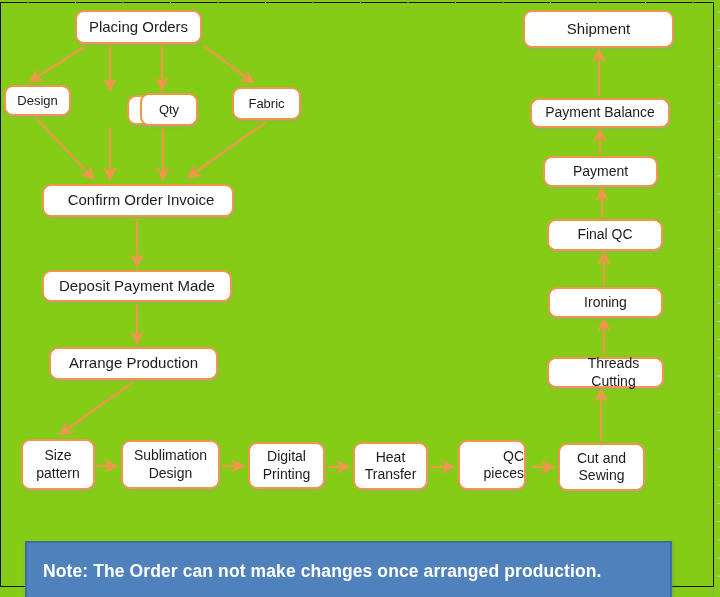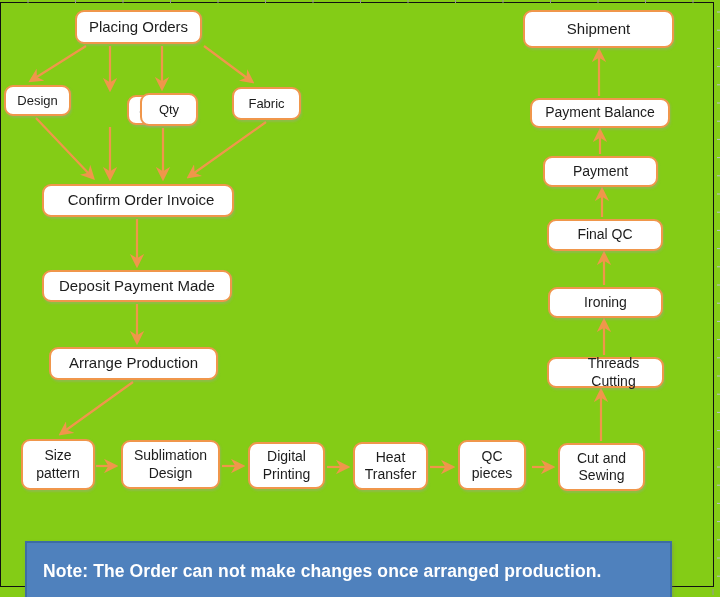--- a/index.html
+++ b/index.html
@@ -204,21 +204,21 @@
     </div>
   <div class="node sm" style="left:121px; top:440px; width:99px; height:49px;">
       <span>Sublimation Design</span>
     </div>
   <div class="node sm" style="left:248px; top:442px; width:77px; height:47px;">
       <span>Digital Printing</span>
     </div>
   <div class="node sm" style="left:353px; top:442px; width:75px; height:48px;">
       <span>Heat Transfer</span>
     </div>
-  <div class="node sm" style="left:458px; top:440px; width:68px; height:50px;">
+  <div class="node sm" style="left:458px; top:440px; width:68px; height:50px;text-align:right;">
       <span>QC pieces</span>
     </div>
   <div class="node sm" style="left:558px; top:443px; width:87px; height:48px;">
       <span>Cut and Sewing</span>
     </div>
 
   <div class="node sm" style="left:547px; top:357px; width:117px; height:31px;padding-left:16px;">
       <span>Threads Cutting</span>
     </div>
   <div class="node sm" style="left:548px; top:287px; width:115px; height:31px;">

